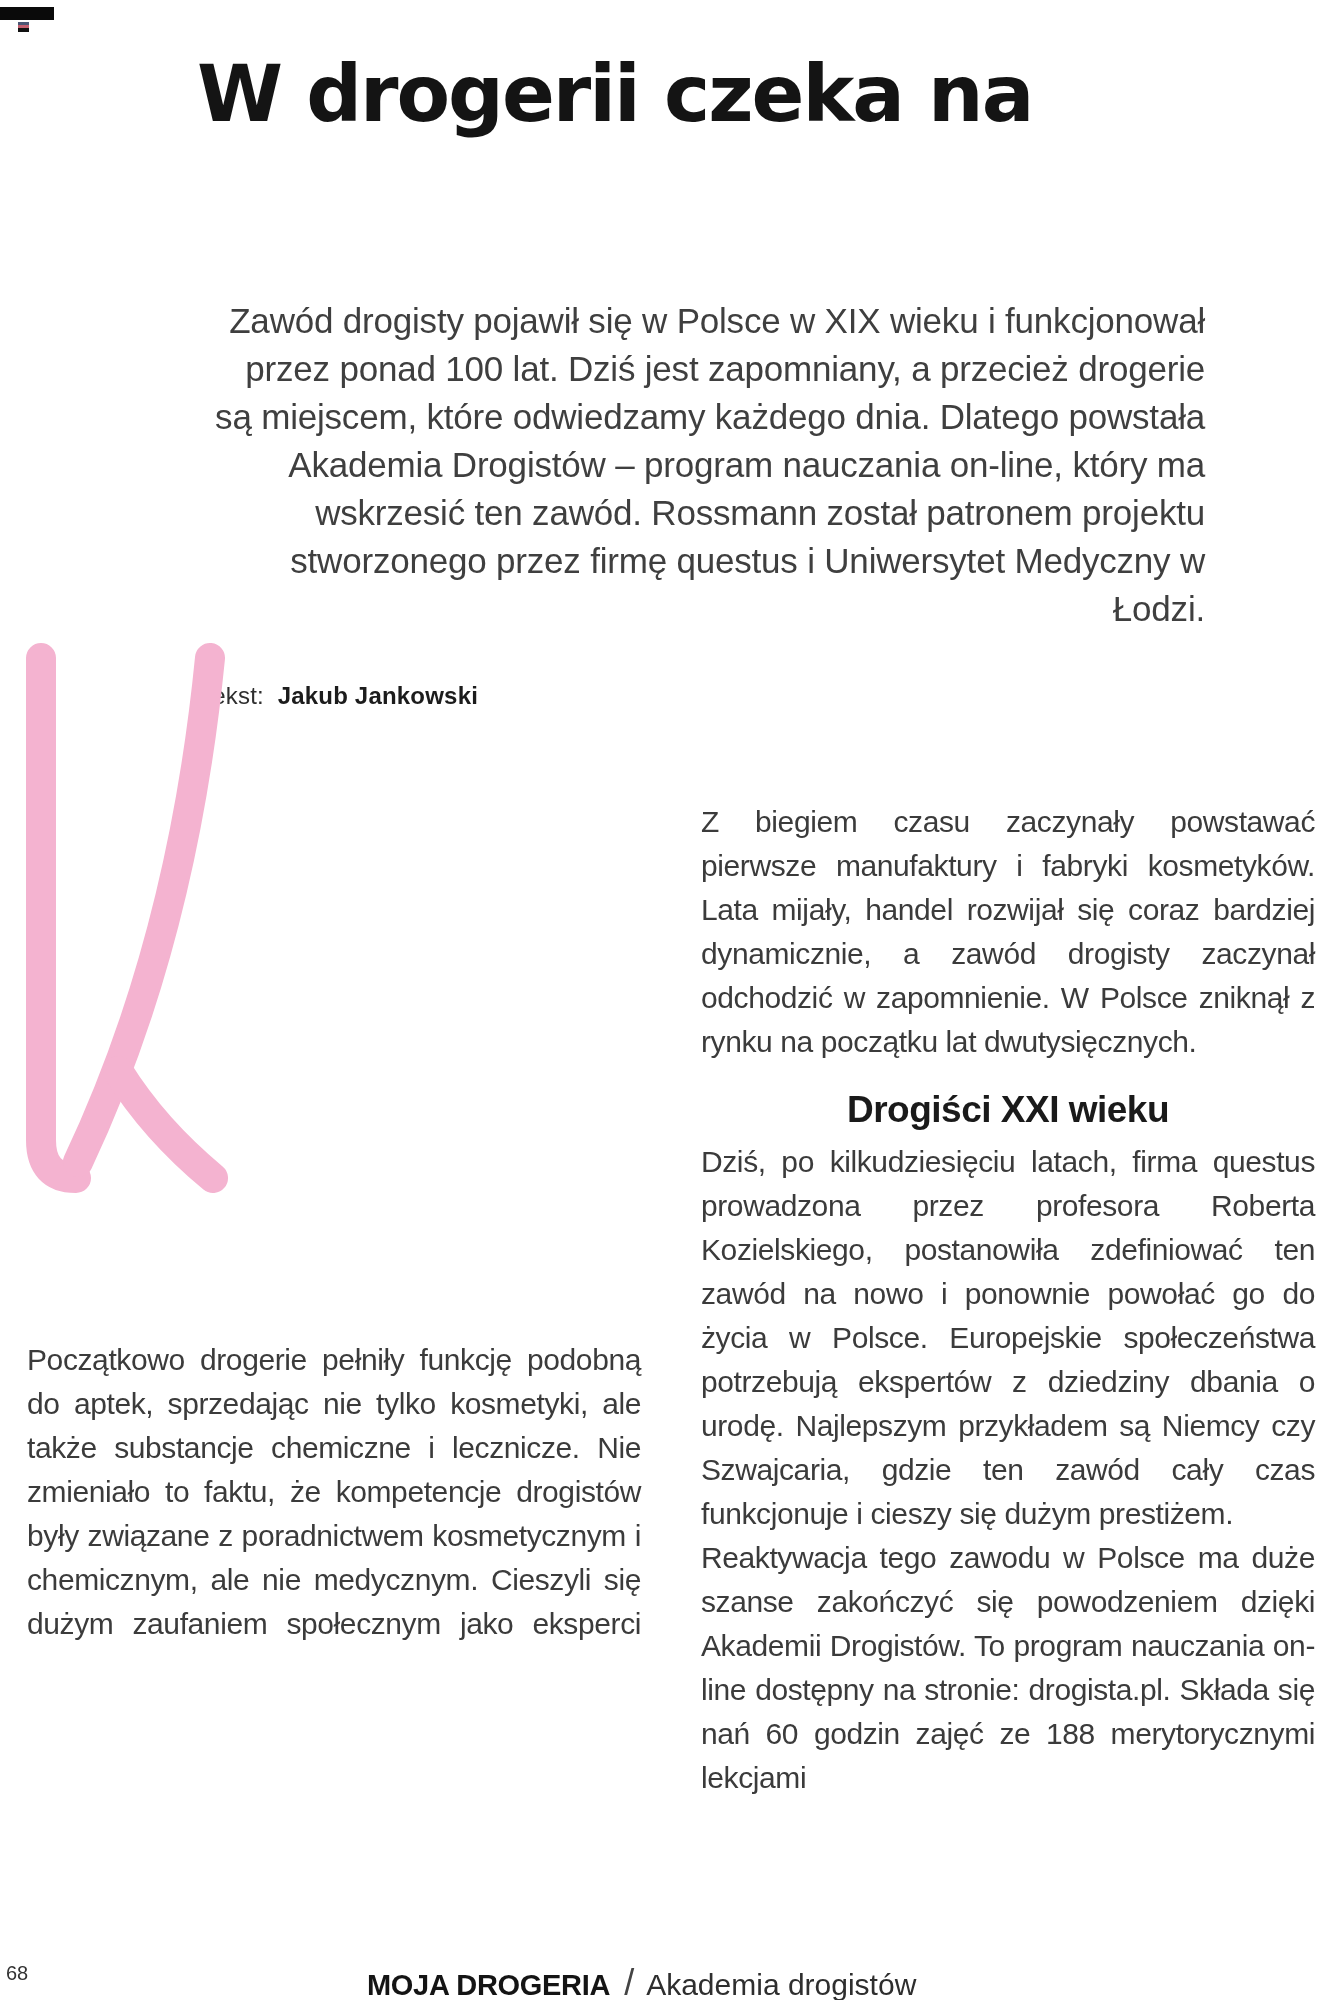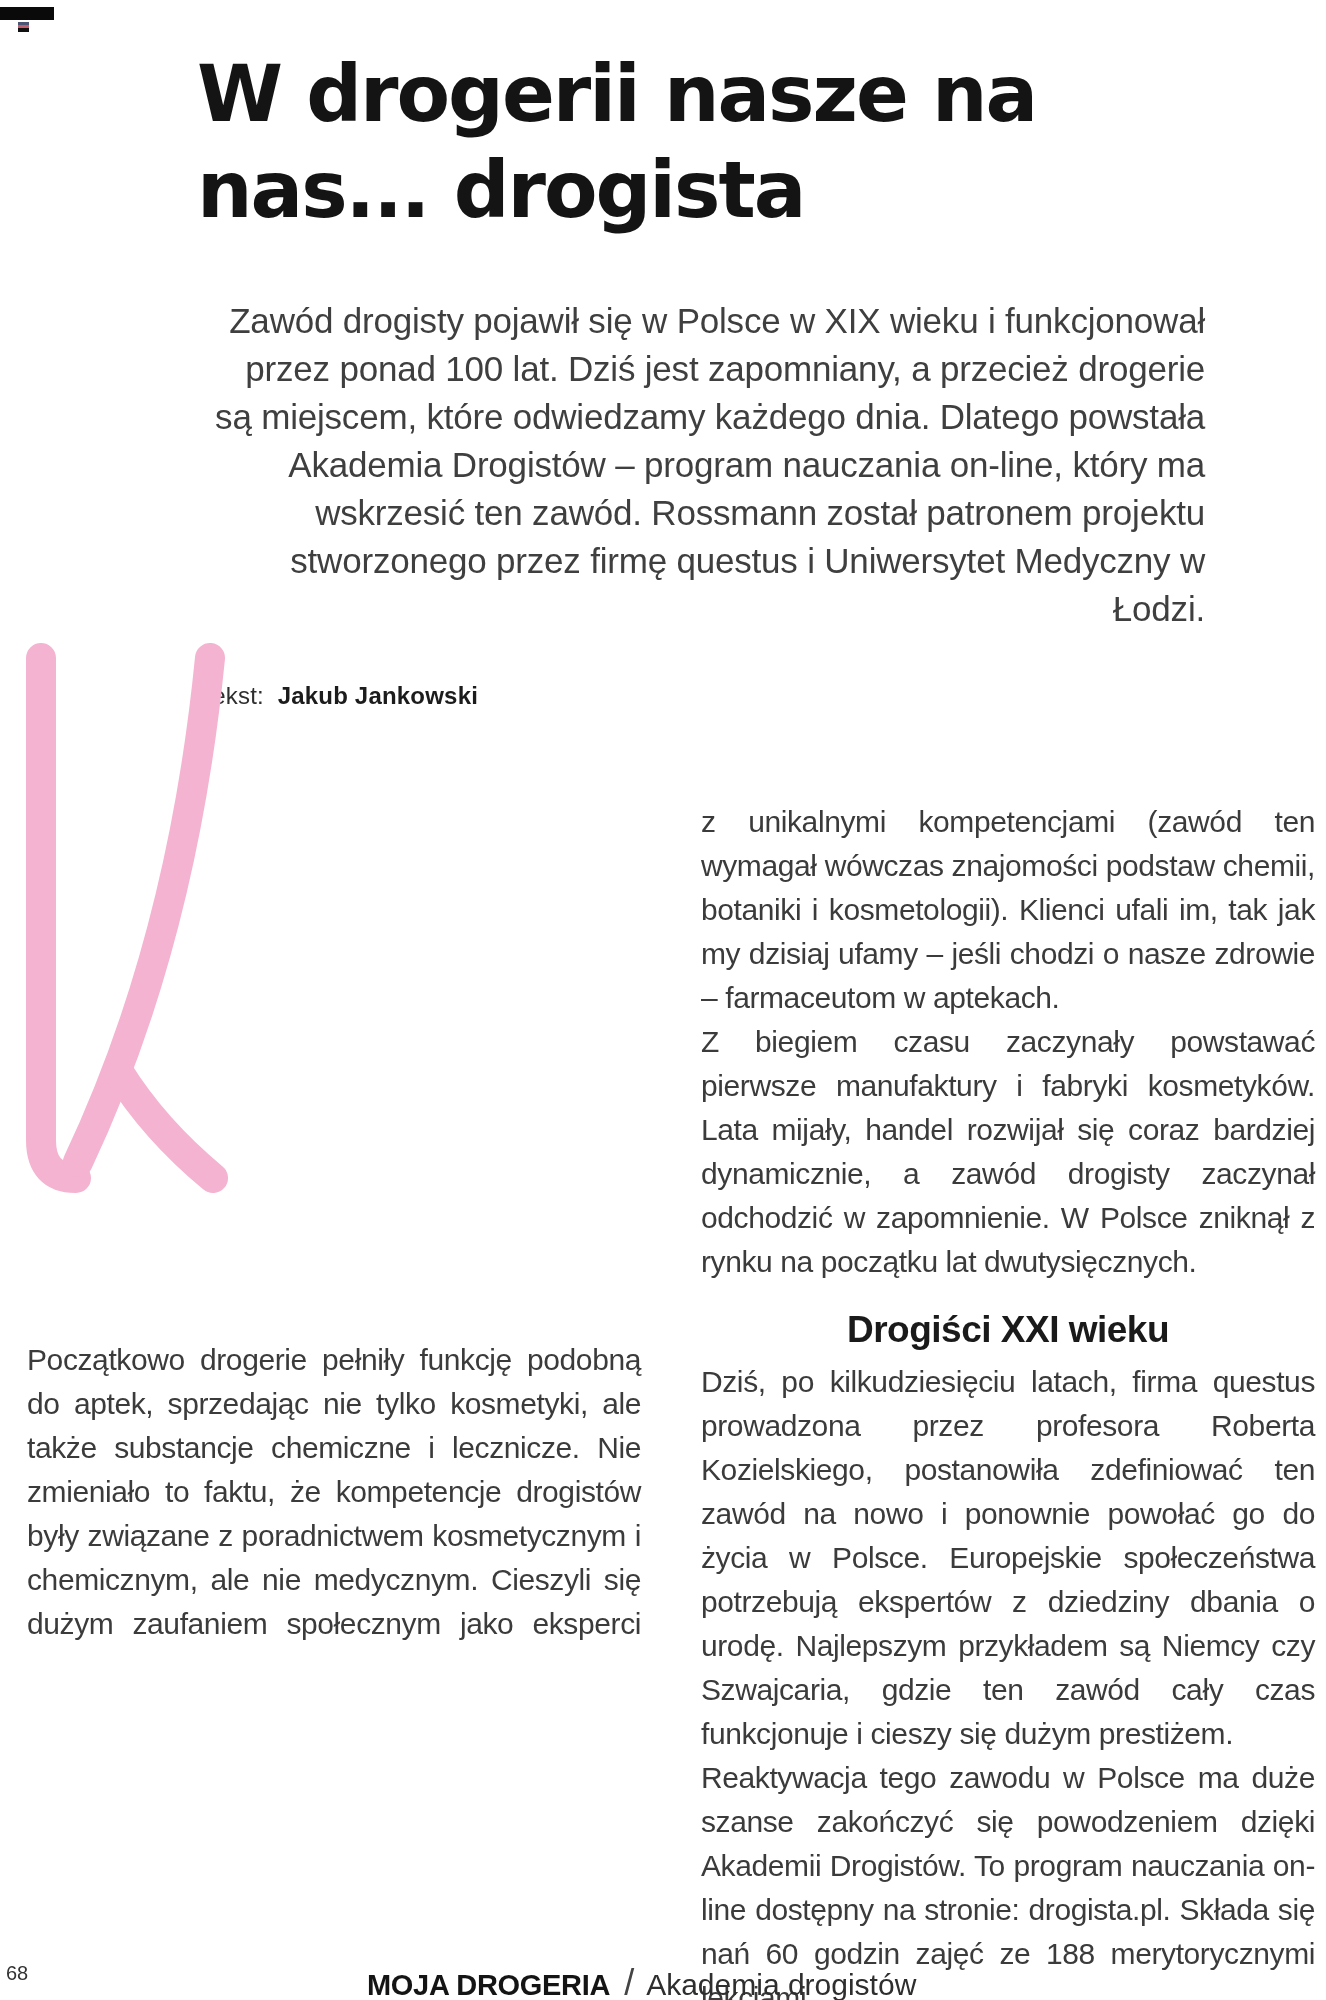--- a/index.html
+++ b/index.html
@@ -70,43 +70,41 @@
 <body>
 
 <div class="corner-bar"></div>
 <div class="mini-icon">
   <span class="s1"></span>
   <span class="s2"></span>
   <span class="s3"></span>
 </div>
 
 <h1 class="title">
-  <div>W drogerii nasze na</div>
-  <div>nas... drogista</div>
+  <div>W drogerii czeka na</div>
 </h1>
 
 <p class="intro">Zawód drogisty pojawił się w Polsce w XIX wieku i funkcjonował przez ponad 100 lat. Dziś jest zapomniany, a przecież drogerie są miejscem, które odwiedzamy każdego dnia. Dlatego powstała Akademia Drogistów – program nauczania on-line, który ma wskrzesić ten zawód. Rossmann został patronem projektu stworzonego przez firmę questus i Uniwersytet Medyczny w Łodzi.</p>
 
 <div class="byline">
   <span>Tekst:</span>
   <b>&nbsp;<span>Jakub Jankowski</span></b>
 </div>
 
 <svg class="dropcap" viewBox="0 0 218 552" aria-hidden="true">
   <path d="M27 16 L27 498 Q27 536 62 536" fill="none" stroke="#f4b3d0" stroke-width="30" stroke-linecap="round"></path>
   <path d="M196 16 Q168 300 64 520" fill="none" stroke="#f4b3d0" stroke-width="30" stroke-linecap="round"></path>
   <path d="M104 429 Q140 487 199 536" fill="none" stroke="#f4b3d0" stroke-width="30" stroke-linecap="round"></path>
 </svg>
 
 <div class="col col-left">
   <p class="cont">Początkowo drogerie pełniły funkcję podobną do aptek, sprzedając nie tylko kosmetyki, ale także substancje chemiczne i lecznicze. Nie zmieniało to faktu, że kompetencje drogistów były związane z poradnictwem kosmetycznym i chemicznym, ale nie medycznym. Cieszyli się dużym zaufaniem społecznym jako eksperci</p>
 </div>
 
 <div class="col col-right">
-  <p>z unikalnymi kompetencjami (zawód ten wymagał wówczas znajomości podstaw chemii, botaniki i kosmetologii). Klienci ufali im, tak jak my dzisiaj ufamy – jeśli chodzi o nasze zdrowie – farmaceutom w aptekach.</p>
   <p>Z biegiem czasu zaczynały powstawać pierwsze manufaktury i fabryki kosmetyków. Lata mijały, handel rozwijał się coraz bardziej dynamicznie, a zawód drogisty zaczynał odchodzić w zapomnienie. W Polsce zniknął z rynku na początku lat dwutysięcznych.</p>
   <h2>Drogiści XXI wieku</h2>
   <p>Dziś, po kilkudziesięciu latach, firma questus prowadzona przez profesora Roberta Kozielskiego, postanowiła zdefiniować ten zawód na nowo i ponownie powołać go do życia w Polsce. Europejskie społeczeństwa potrzebują ekspertów z dziedziny dbania o urodę. Najlepszym przykładem są Niemcy czy Szwajcaria, gdzie ten zawód cały czas funkcjonuje i cieszy się dużym prestiżem.</p>
   <p class="cont">Reaktywacja tego zawodu w Polsce ma duże szanse zakończyć się powodzeniem dzięki Akademii Drogistów. To program nauczania on-line dostępny na stronie: drogista.pl. Składa się nań 60 godzin zajęć ze 188 merytorycznymi lekcjami</p>
 </div>
 
 <div class="page-number">68</div>
 <div class="footer-center">
   <span class="mag">MOJA DROGERIA</span>
   <span class="sep">/</span>

